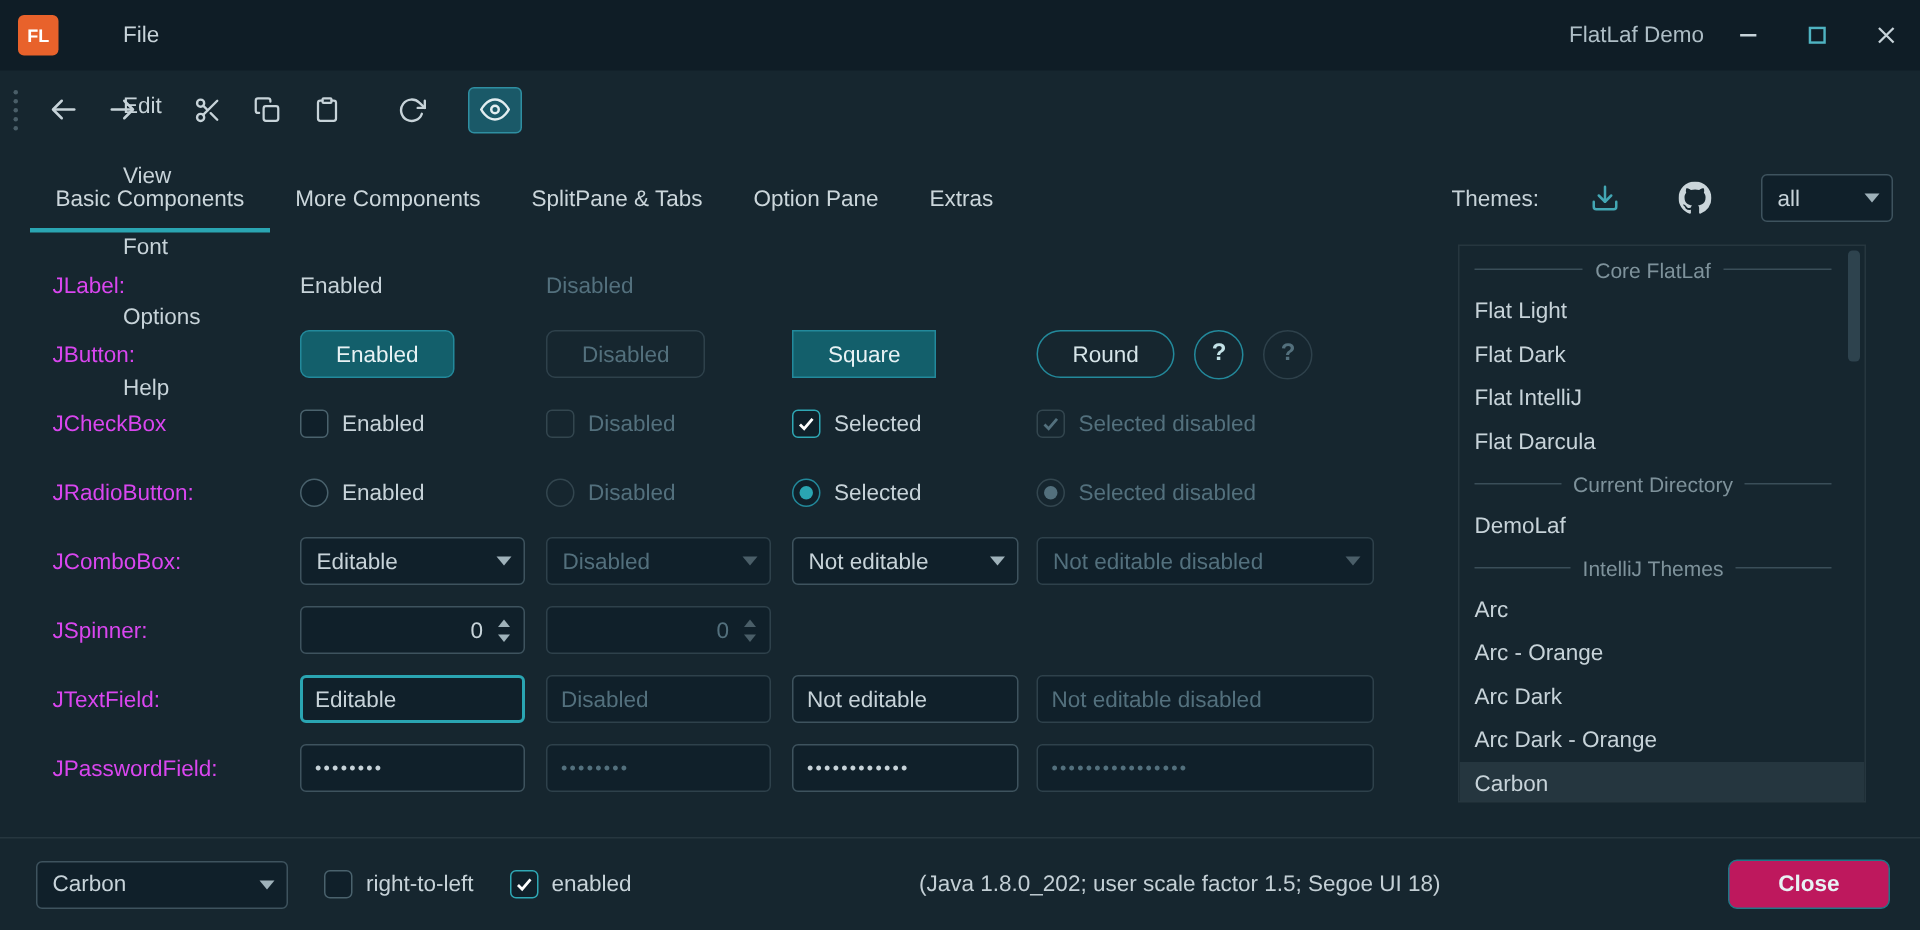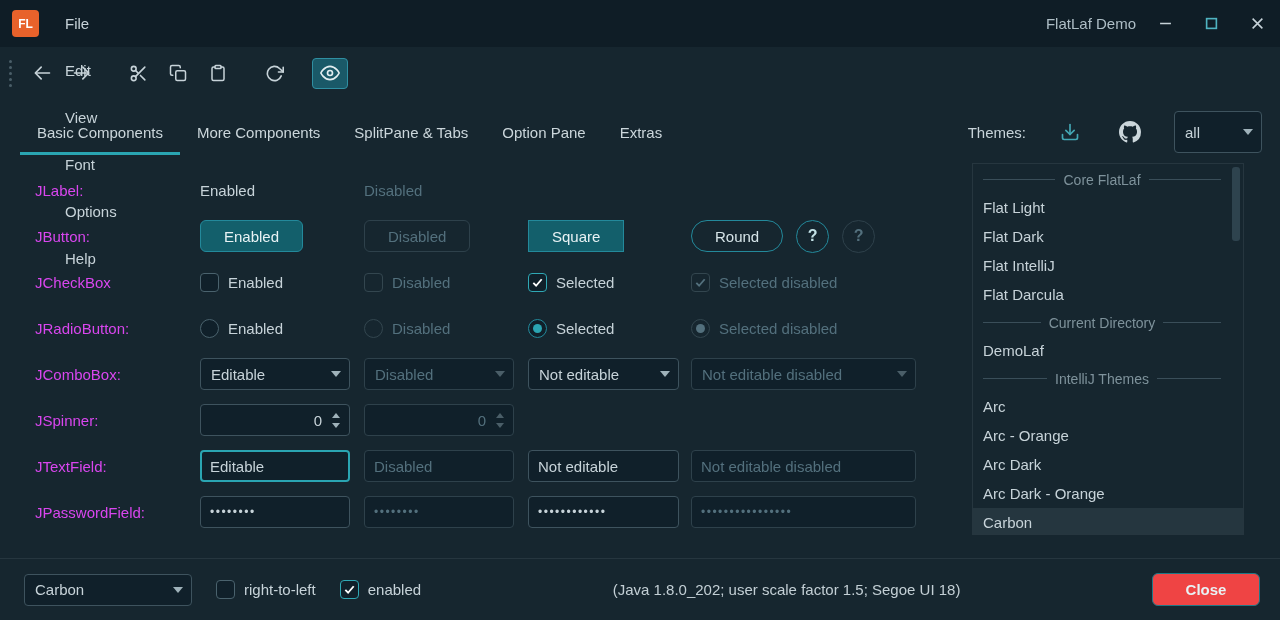--- a/index.html
+++ b/index.html
@@ -9,21 +9,21 @@
     background: #16262F;
     font-family: "Liberation Sans", sans-serif;
     font-size: 15px;
     color: #C7D3D9;
     overflow: hidden;
   }
   .window { position: relative; width: 1280px; height: 620px; display: flex; flex-direction: column; background: #16262F; }
 
   
   .titlebar { height: 47px; flex: 0 0 auto; background: #0F1D26; display: flex; align-items: center; position: relative; }
-  .logo { width: 27px; height: 27px; margin: 0 12px 0 12px; background: #E8622B; border-radius: 4px;
+  .logo { width: 27px; height: 27px; margin: 0 29px 0 12px; background: #E8622B; border-radius: 4px;
           color: #fff; font-weight: bold; font-size: 12px; display: flex; align-items: center; justify-content: center; }
   .menubar { display: flex; height: 100%; flex-direction: column; }
   .menu { padding: 0 14px; line-height: 47px; color: #C7D3D9; cursor: default; }
   .titlebar-title { position: absolute; left: 400px; right: 144px; text-align: right; color: #AEBEC6; pointer-events: none; }
   .win-controls { margin-left: auto; display: flex; height: 100%; position: relative; z-index: 2; }
   .win-btn { width: 46px; height: 47px; display: flex; align-items: center; justify-content: center; background: transparent; border: none; padding: 0; }
 
   
   .toolbar { height: 52px; flex: 0 0 auto; display: flex; align-items: center; padding-left: 9px; }
   .grip { display: flex; flex-direction: column; gap: 3px; margin-right: 12px; }
@@ -115,21 +115,21 @@
   .list-sep::before, .list-sep::after { content: ""; height: 1px; background: #3A4E59; flex: 1; }
   .list-item { height: 29px; display: flex; align-items: center; padding-left: 10px; cursor: default; }
   .list-item.selected { background: #25363F; }
   .themes-scrollbar { position: absolute; top: 1px; right: 1px; width: 12px; bottom: 1px; }
   .themes-thumb { position: absolute; top: 2px; left: 2px; width: 8px; height: 74px; background: #2E434E; border-radius: 3px; }
 
   
   .statusbar { height: 62px; flex: 0 0 auto; border-top: 1px solid #26363F; display: flex; align-items: center;
                padding: 0 20px 0 24px; gap: 24px; }
   .status-info { flex: 1; text-align: center; color: #C3CFD5; }
-  .close-btn { width: 108px; height: 33px; background: #ef4444; border: 1px solid #1F7887; border-radius: 6px;
+  .close-btn { width: 108px; height: 33px; background: #be185d; border: 1px solid #1F7887; border-radius: 6px;
                color: #E8F2F4; font: 600 15px "Liberation Sans", sans-serif;
                display: flex; align-items: center; justify-content: center; }
 </style>
 </head>
 <body>
 
 <div class="window">
 
   <header class="titlebar">
     <div class="logo">FL</div>
@@ -234,21 +234,21 @@
             <path d="M21 15v4a2 2 0 0 1-2 2H5a2 2 0 0 1-2-2v-4"></path>
             <polyline points="7 10 12 15 17 10"></polyline>
             <line x1="12" y1="15" x2="12" y2="3"></line>
           </svg>
       </button>
       <button class="icon-btn">
         <svg width="22" height="22" viewBox="0 0 16 16">
             <path fill="#CBD6DB" d="M8 0C3.58 0 0 3.58 0 8c0 3.54 2.29 6.53 5.47 7.59.4.07.55-.17.55-.38 0-.19-.01-.82-.01-1.49-2.01.37-2.53-.49-2.69-.94-.09-.23-.48-.94-.82-1.13-.28-.15-.68-.52-.01-.53.63-.01 1.08.58 1.23.82.72 1.21 1.87.87 2.33.66.07-.52.28-.87.51-1.07-1.78-.2-3.64-.89-3.64-3.95 0-.87.31-1.59.82-2.15-.08-.2-.36-1.02.08-2.12 0 0 .67-.21 2.2.82.64-.18 1.32-.27 2-.27s1.36.09 2 .27c1.53-1.04 2.2-.82 2.2-.82.44 1.1.16 1.92.08 2.12.51.56.82 1.27.82 2.15 0 3.07-1.87 3.75-3.65 3.95.29.25.54.73.54 1.48 0 1.07-.01 1.93-.01 2.2 0 .21.15.46.55.38A8.01 8.01 0 0 0 16 8c0-4.42-3.58-8-8-8z"></path>
           </svg>
       </button>
-      <div class="combo" style="width:88px; height:42px;">
+      <div class="combo" style="width:88px; height:32px;">
         <span class="combo-text">all</span>
         <span class="arrow-wrap">
             <span class="tri-down"></span>
           </span>
       </div>
     </div>
   </div>
 
   <div class="main">
 

